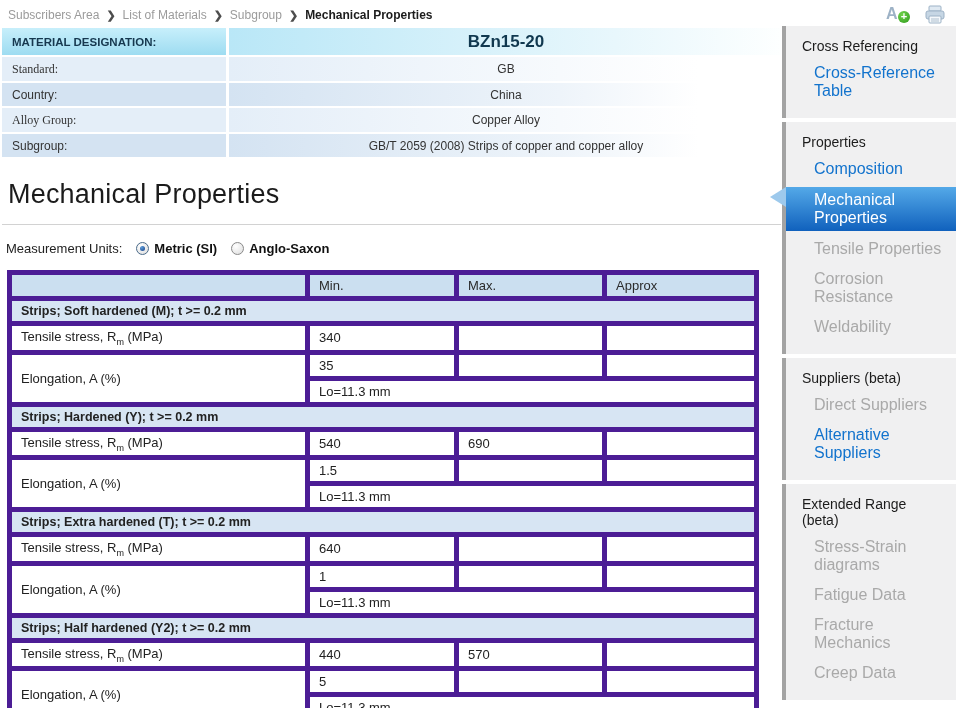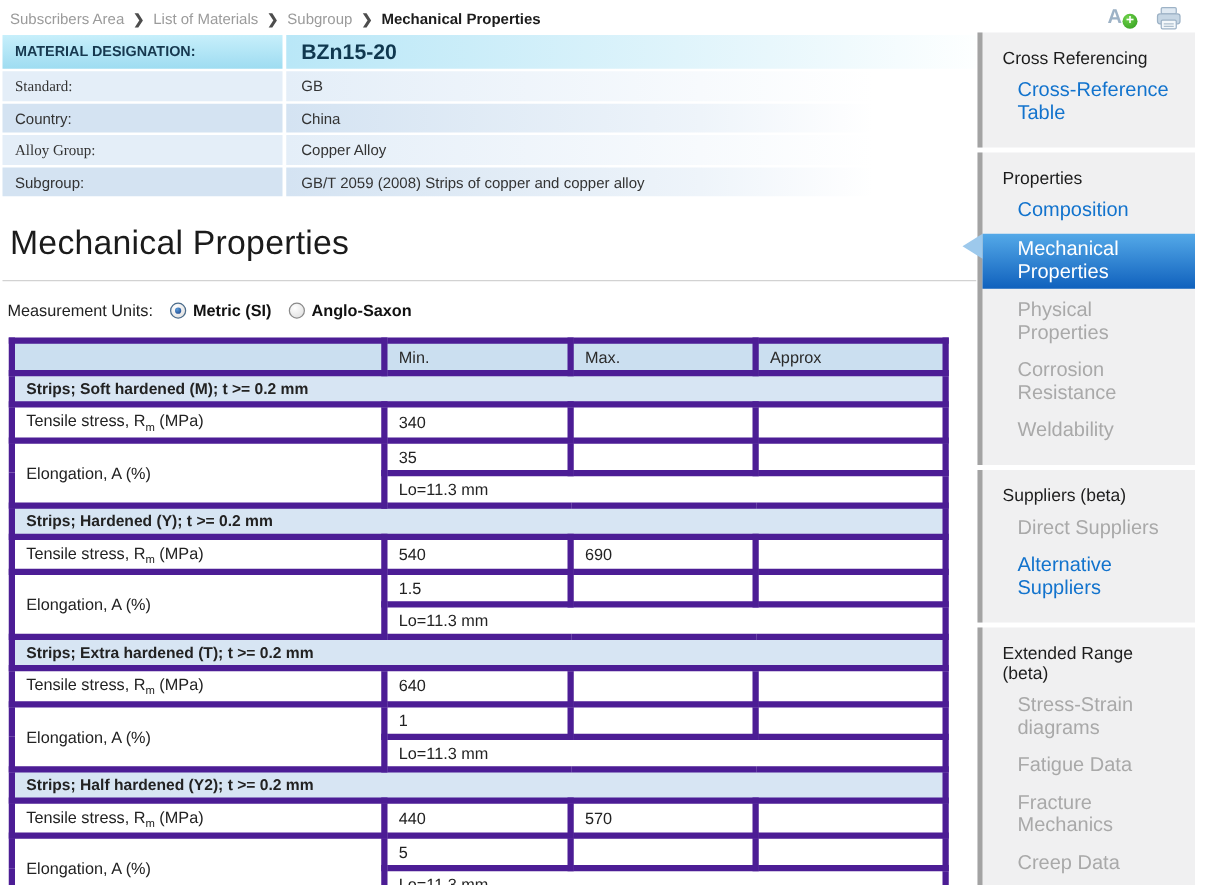--- a/index.html
+++ b/index.html
@@ -28,21 +28,21 @@
 
   
   .layout { display:flex; align-items:flex-start; }
   .main { width:781px; padding-left:2px; }
   .sidebar { width:180px; margin-left:1px; }
 
   
   .designation { margin-top:2px; }
   .d-row { display:flex; margin-bottom:2px; }
   .d-label { width:224px; padding:5px 10px 4px 10px; font-size:12px; }
-  .d-value { flex:1; margin-left:3px; padding:5px 10px 4px 12px; font-size:12px; }
+  .d-value { flex:1; margin-left:3px; padding:5px 10px 4px 12px; font-size:12px;text-align:center; }
   .d-head .d-label {
     background:linear-gradient(#c7effb, #9edcf1);
     font-weight:bold; font-size:11.5px; color:#16384f; padding-top:8px; padding-bottom:7px;
   }
   .d-head .d-value {
     background:linear-gradient(to right, #b9e7f7 0%, #e8f7fc 70%, #fdffff 100%);
     font-weight:bold; font-size:17px; color:#10384f; padding-top:4px; padding-bottom:3px;
   }
   .d-light .d-label { background:#e4eef8;font-family:Liberation Serif, serif; }
   .d-light .d-value { background:linear-gradient(to right, #e4eef8 0%, #f7fafd 60%, #fff 85%); }
@@ -276,21 +276,21 @@
 
       <div class="sb-box">
         <div class="sb-heading">Cross Referencing</div>
         <div class="sb-item link">Cross-Reference Table</div>
       </div>
 
       <div class="sb-box">
         <div class="sb-heading">Properties</div>
         <div class="sb-item link">Composition</div>
         <div class="sb-item selected">Mechanical Properties</div>
-        <div class="sb-item disabled">Physical Properties</div>
+        <div class="sb-item disabled">Tensile Properties</div>
         <div class="sb-item disabled">Corrosion Resistance</div>
         <div class="sb-item disabled">Weldability</div>
       </div>
 
       <div class="sb-box">
         <div class="sb-heading">Suppliers (beta)</div>
         <div class="sb-item disabled">Direct Suppliers</div>
         <div class="sb-item link">Alternative Suppliers</div>
       </div>
 

